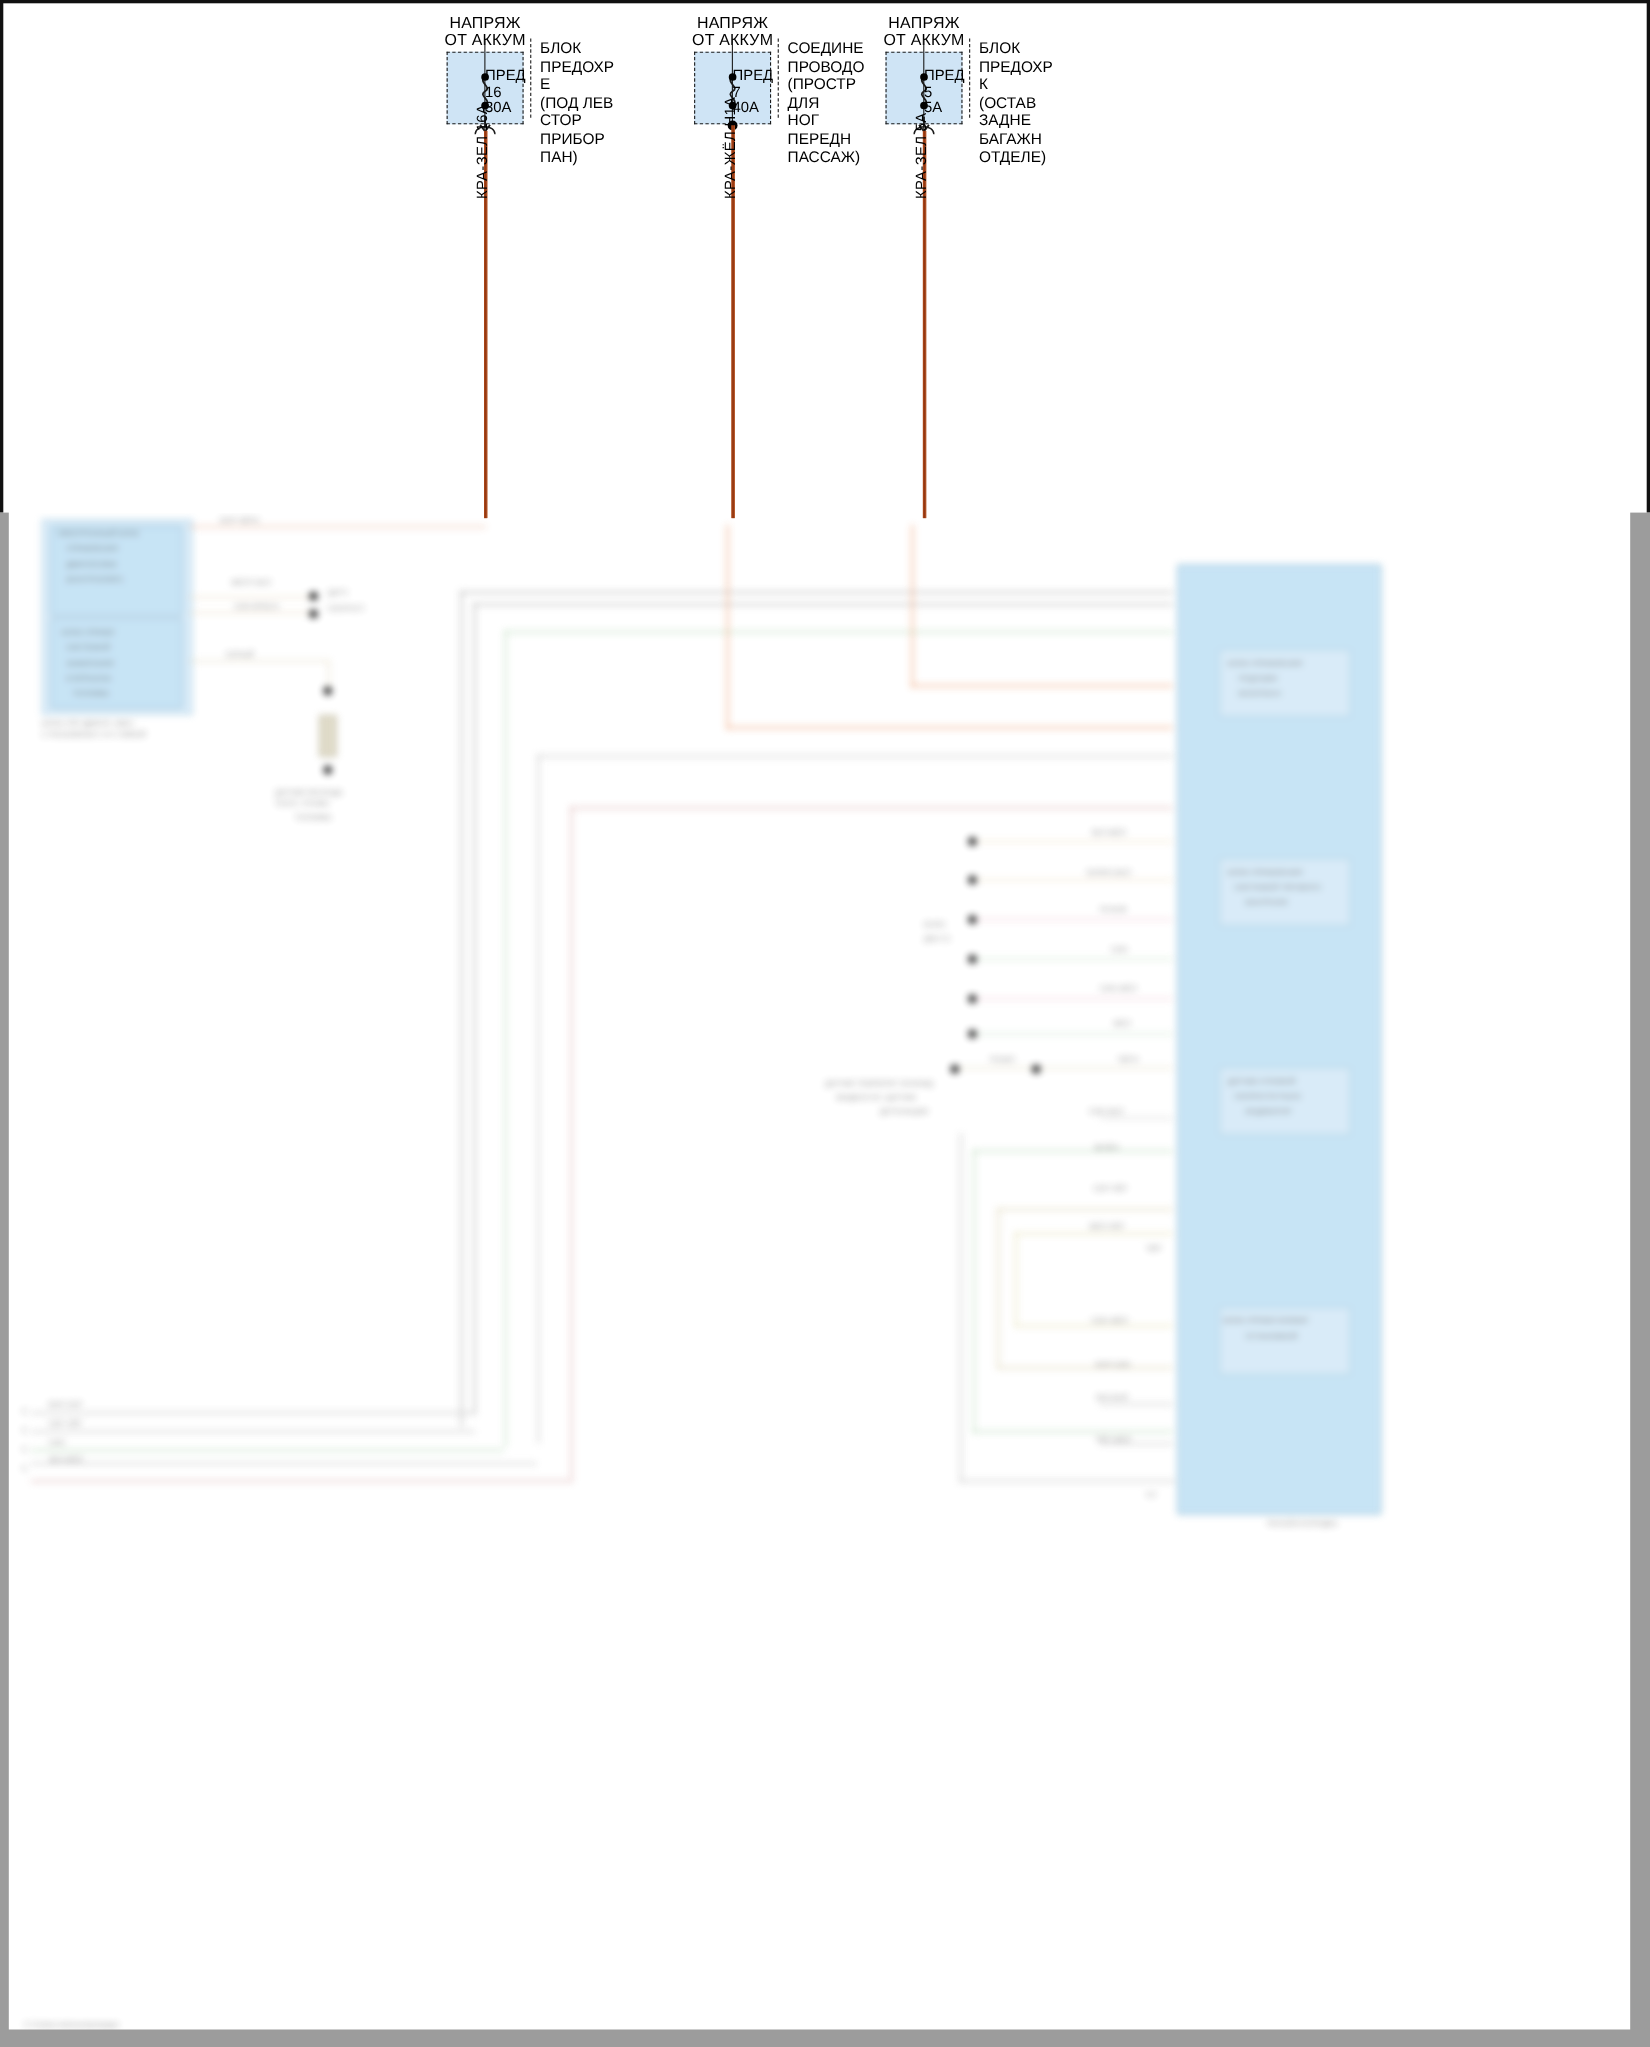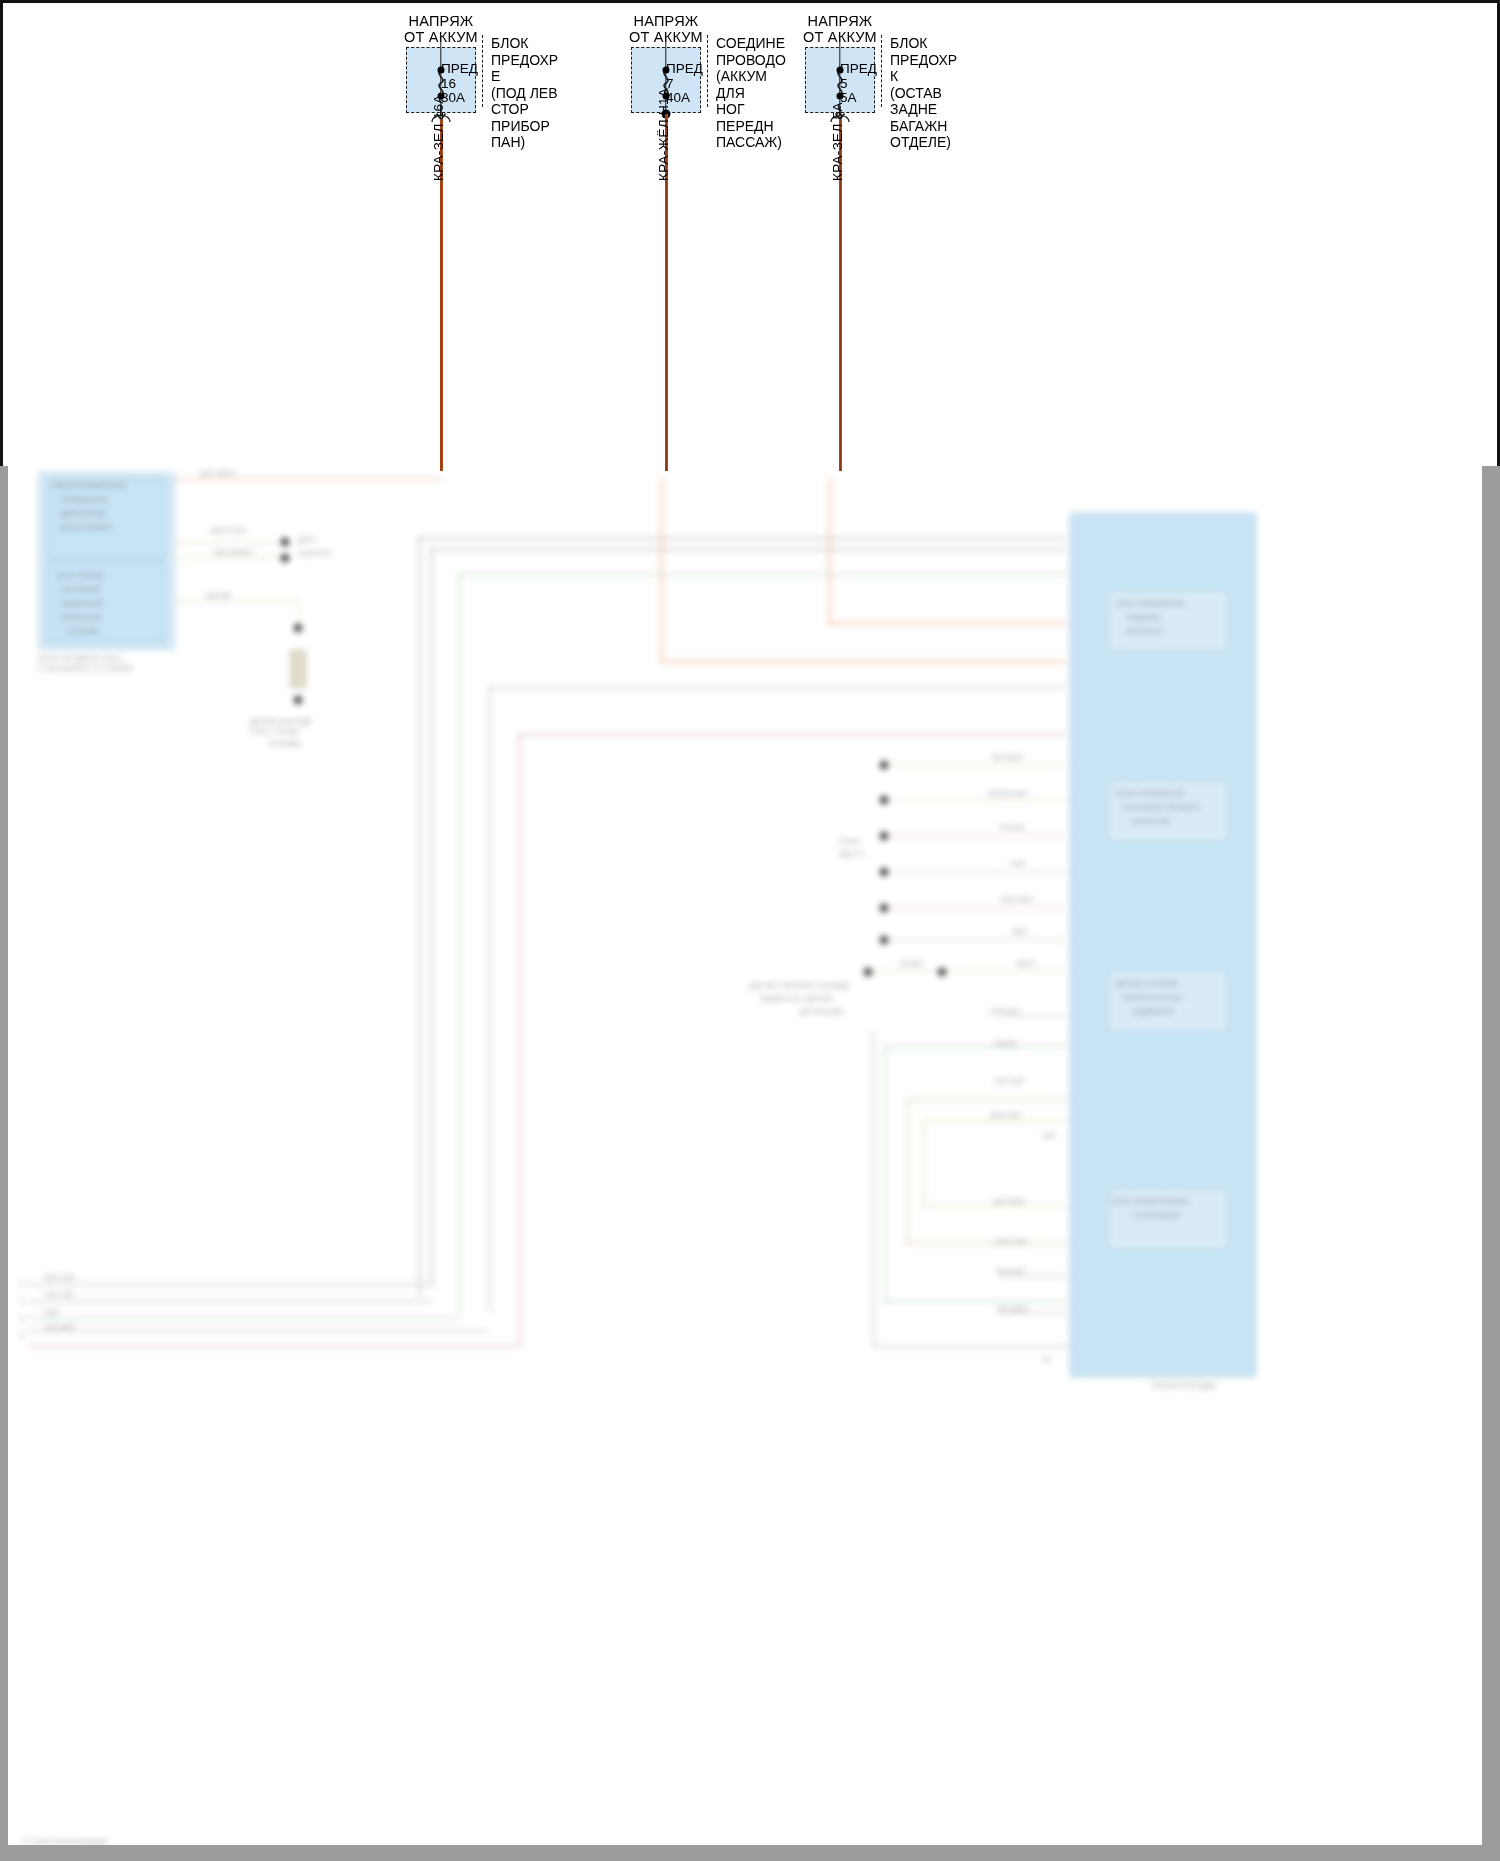--- a/index.html
+++ b/index.html
@@ -394,21 +394,21 @@
         <div class="dot" style="left:50%; top:22px;"></div>
         <div class="dot" style="left:50%; top:48px;"></div>
         <div class="dot" style="left:50%; top:66px; width:9px; height:9px;"></div>
         <div class="fuse-text">ПРЕД
 7
 40A</div>
       </div>
 
       <div class="bracket-text" style="left:121px; top:32px; height:72px;">СОЕДИНЕ
 ПРОВОДО
-(АККУМ ДЛЯ
+(ПРОСТР ДЛЯ
 НОГ ПЕРЕДН
 ПАССАЖ)</div>
 
       <div class="wire" style="left:79px; top:110px; height:358px;"></div>
       <div class="wire-label" style="left:70px; top:178px;">КРА-ЖЁЛ  Н1А</div>
     </div>
 
     <div class="fuse-group" style="left:757px;">
       <div class="supply-label" style="left:0px; top:10px;">НАПРЯЖ
 ОТ АККУМ</div>

